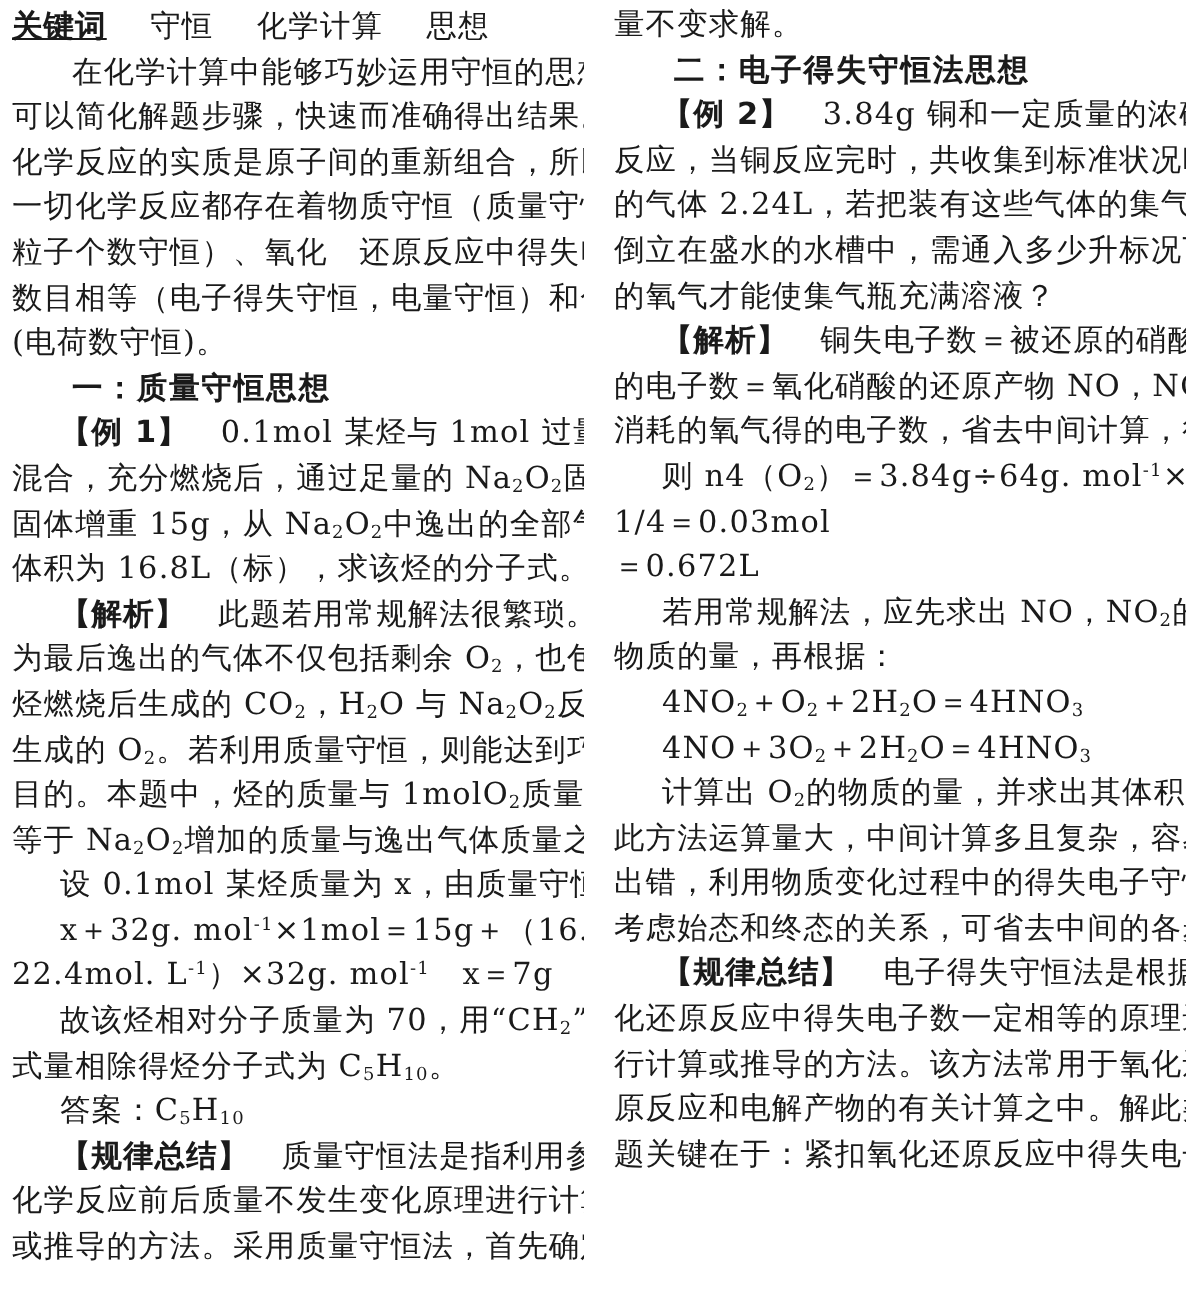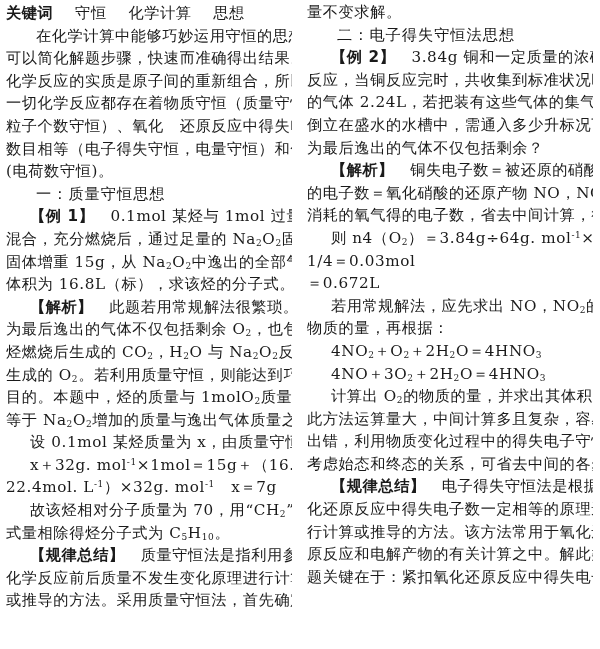--- a/index.html
+++ b/index.html
@@ -5,22 +5,22 @@
   html, body { margin: 0; padding: 0; background: #ffffff; }
   body { width: 600px; height: 649px; overflow: hidden; position: relative;
          font-family: "DejaVu Serif", "Liberation Serif", serif; color: #1a1a1a; }
   .col { position: absolute; top: 0; width: 286px; }
   .col.left { left: 6px; }
   .col.right { left: 307px; }
   .line { height: 22.6px; line-height: 22.6px; font-size: 15.2px; white-space: nowrap;
           overflow: hidden; letter-spacing: 0.6px; }
   .indent { padding-left: 30px; }
   .indent2 { padding-left: 24px; }
-  .hd { font-weight: normal; letter-spacing: 1px; }
-  .kw { font-family: "DejaVu Sans", "Liberation Sans", sans-serif; font-weight: bold; }
+  .hd { font-weight: bold; letter-spacing: 1px; }
+  .kw { font-family: "DejaVu Sans", "Liberation Sans", sans-serif; font-weight: bold; text-decoration: underline; }
   .tag { font-family: "DejaVu Sans", "Liberation Sans", sans-serif; font-weight: bold; margin-right: 16px; }
   sub { font-size: 9px; line-height: 0; vertical-align: -2px; }
   sup { font-size: 9px; line-height: 0; vertical-align: 5px; }
 </style>
 </head>
 <body>
 
 <div class="col left">
   <div class="line" style="margin-top:2px">
     <span class="kw">关键词</span>&nbsp;&nbsp;&nbsp;
@@ -73,39 +73,42 @@
   </div>
   <div class="line">
     <span>22.4mol. L</span><sup>-1</sup><span>）×32g. mol</span><sup>-1</sup>&nbsp;&nbsp;&nbsp;<span>x＝7g</span>
   </div>
   <div class="line indent2">
     <span>故该烃相对分子质量为 70，用“CH</span><sub>2</sub><span>”</span>
   </div>
   <div class="line">
     <span>式量相除得烃分子式为 C</span><sub>5</sub><span>H</span><sub>10</sub><span>。</span>
   </div>
+  <div class="line indent2">
+    <span>答案：C</span><sub>5</sub><span>H</span><sub>10</sub>
+  </div>
 
   <div class="line indent2">
     <span class="tag">【规律总结】</span><span>质量守恒法是指利用参加</span>
   </div>
   <div class="line">化学反应前后质量不发生变化原理进行计算</div>
   <div class="line">或推导的方法。采用质量守恒法，首先确定</div>
 
 </div>
 
 <div class="col right">
   <div class="line" style="margin-top:1px">量不变求解。</div>
   <div class="line indent hd">二：电子得失守恒法思想</div>
   <div class="line indent2">
     <span class="tag">【例 2】</span><span>3.84g 铜和一定质量的浓硝酸</span>
   </div>
   <div class="line">反应，当铜反应完时，共收集到标准状况时</div>
   <div class="line">的气体 2.24L，若把装有这些气体的集气瓶</div>
   <div class="line">倒立在盛水的水槽中，需通入多少升标况下</div>
-  <div class="line">为最后逸出的气体不仅包括剩余？</div>
+  <div class="line">的氧气才能使集气瓶充满溶液？</div>
 
   <div class="line indent2">
     <span class="tag">【解析】</span><span>铜失电子数＝被还原的硝酸得</span>
   </div>
   <div class="line">
     <span>的电子数＝氧化硝酸的还原产物 NO，NO</span>
   </div>
   <div class="line">消耗的氧气得的电子数，省去中间计算，得：</div>
   <div class="line indent2">
     <span>则 n4（O</span><sub>2</sub><span>）＝3.84g÷64g. mol</span><sup>-1</sup><span>×2×</span>

